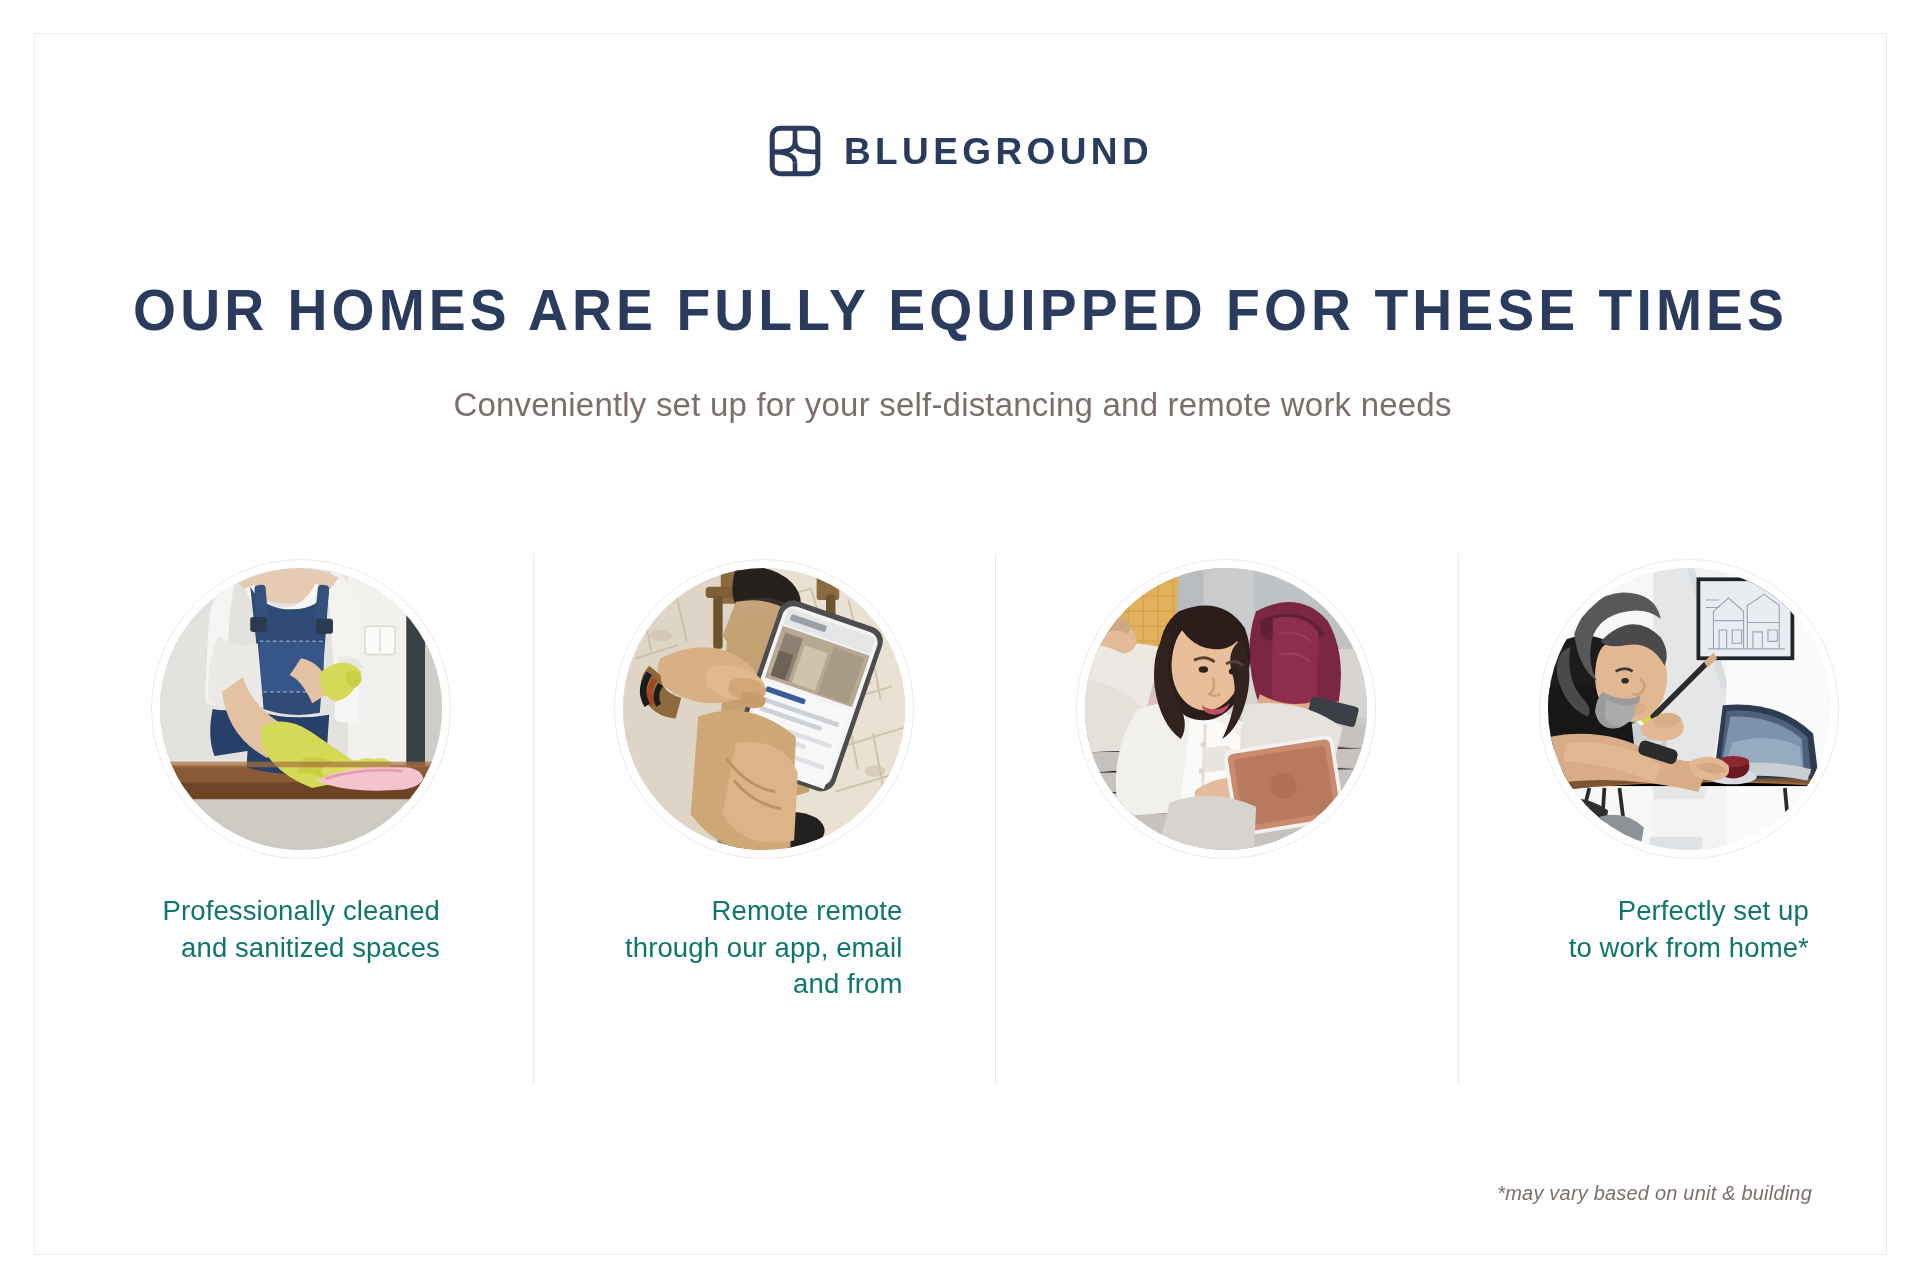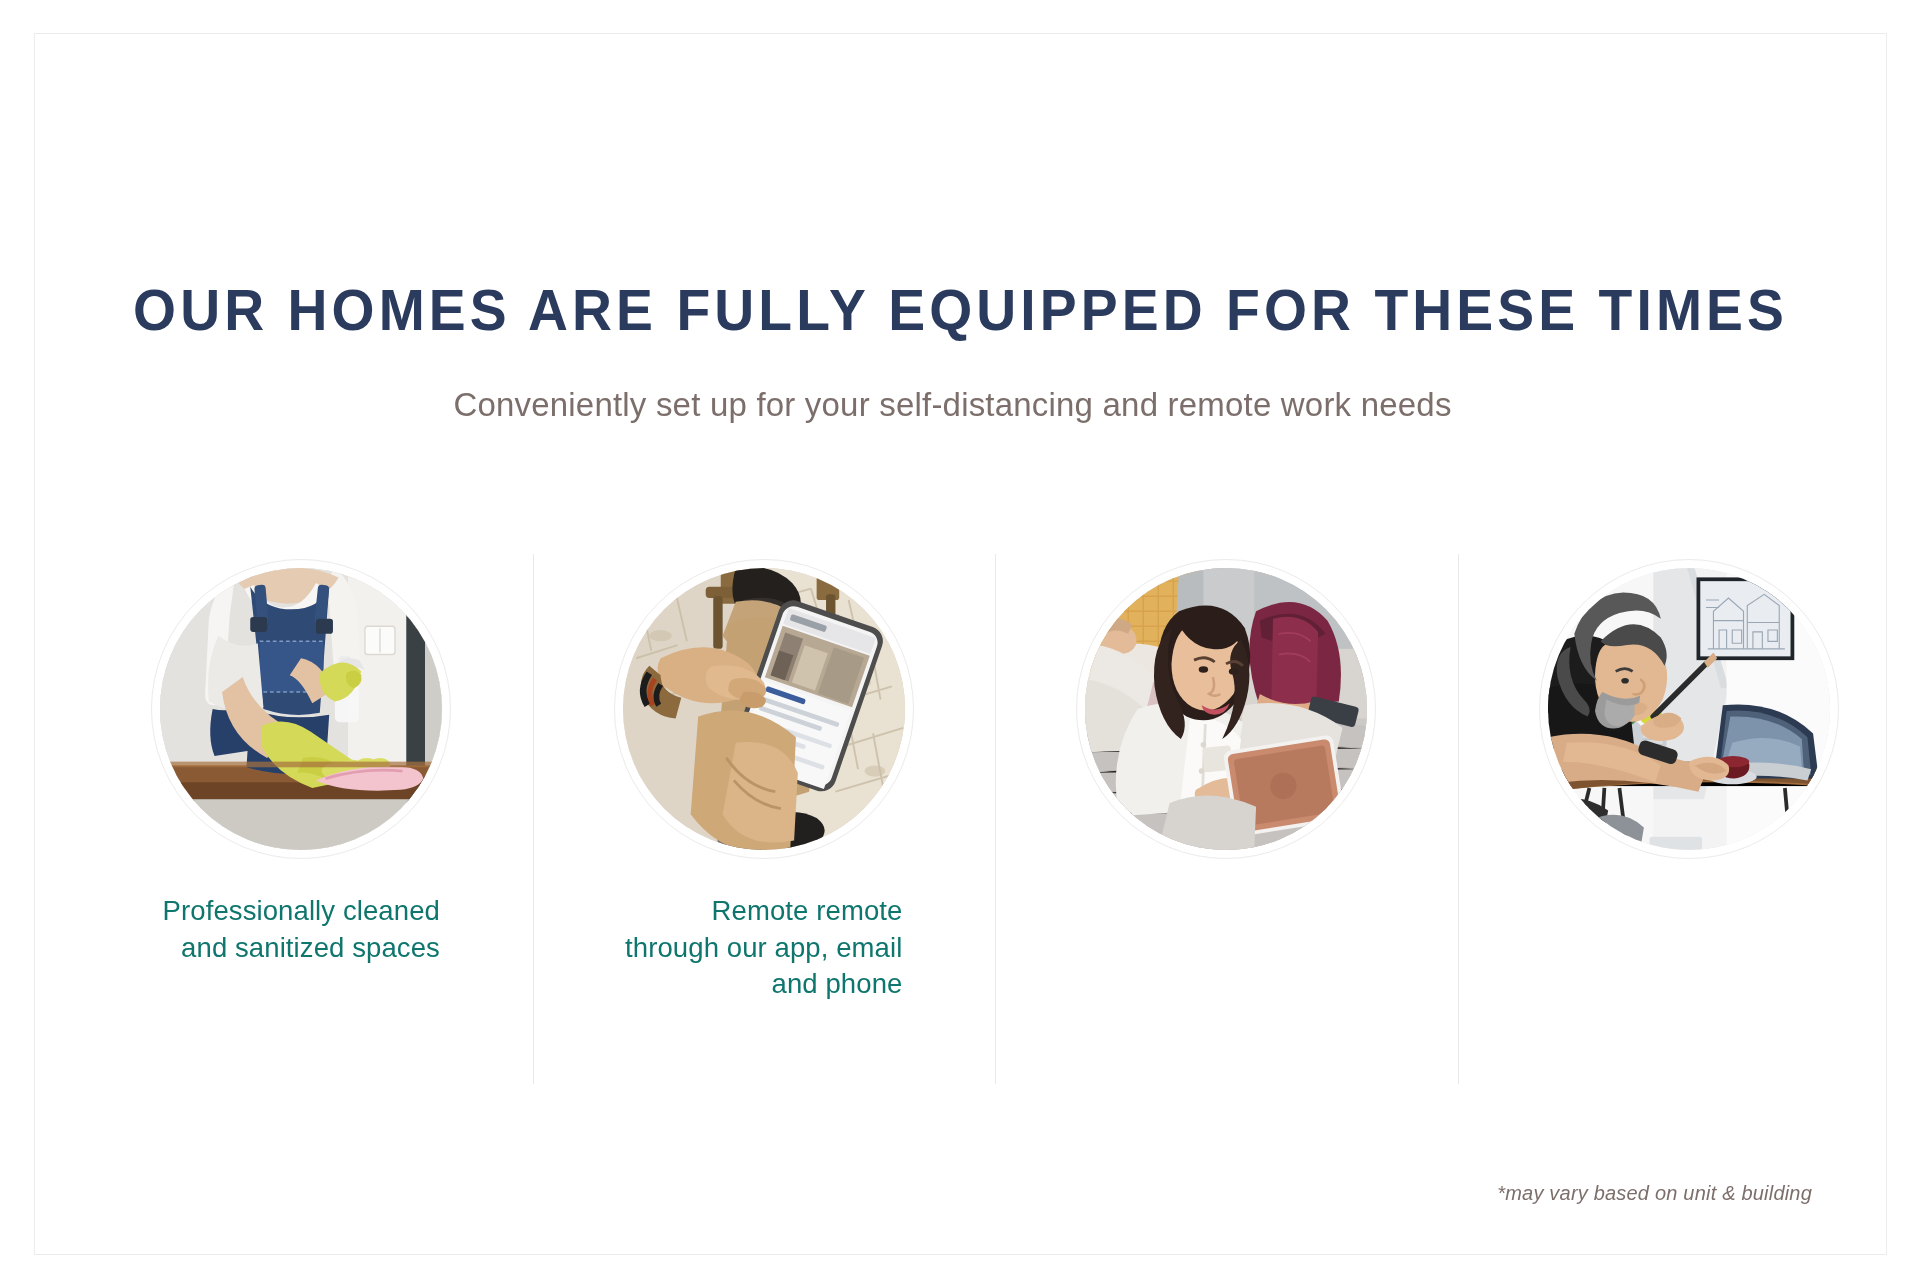--- a/index.html
+++ b/index.html
@@ -133,20 +133,40 @@
     white-space:nowrap;
     text-align:center;
   }
 </style>
 </head>
 <body>
 
 <div class="page">
   <div class="frame">
 
+    <div class="logo-row">
+      <span class="logo-mark-wrap">
+        <svg class="logo-mark" viewBox="0 0 64 64" aria-hidden="true">
+          <defs>
+            <clipPath id="sq">
+              <rect x="5" y="5" width="54" height="54" rx="9" ry="9"></rect>
+            </clipPath>
+          </defs>
+          <rect x="5" y="5" width="54" height="54" rx="9" ry="9" fill="none" stroke="#2a3b5e" stroke-width="6"></rect>
+          <g clip-path="url(#sq)" fill="none" stroke="#2a3b5e" stroke-width="5.5">
+            <path d="M32 5 L32 20"></path>
+            <path d="M32 20 C32 33, 45 33, 59 33"></path>
+            <path d="M32 20 C32 33, 19 33, 5 33"></path>
+            <path d="M32 59 L32 46"></path>
+            <path d="M32 46 C32 37, 20 33, 5 33"></path>
+          </g>
+        </svg>
+      </span>
+      <span class="logo-word">BLUEGROUND</span>
+    </div>
 
     <h1 class="headline">OUR HOMES ARE FULLY EQUIPPED FOR THESE TIMES</h1>
     <p class="subtitle">Conveniently set up for your self-distancing and remote work needs</p>
 
     <div class="cards">
 
       <div class="card">
         <div class="photo-wrap">
           <div class="photo">
             <svg viewBox="0 0 300 300" preserveAspectRatio="xMidYMid slice" aria-hidden="true">
@@ -267,21 +287,21 @@
               <path d="M80 158 q56 -20 104 22 l-6 118 q-66 18 -106 -36 z" fill="#cfa878"></path>
               <path d="M120 186 q50 -6 66 32 l-4 72 q-54 10 -76 -28 z" fill="#dbb488"></path>
               <path d="M110 202 q20 30 52 36" stroke="#bb9466" stroke-width="3" fill="none"></path>
               <path d="M118 226 q22 26 50 30" stroke="#bb9466" stroke-width="3" fill="none"></path>
             </svg>
           </div>
         </div>
         <div class="caption">
           <span>Remote remote</span><br>
           <span>through our app, email</span><br>
-          <span>and phone</span>
+          <span>and from</span>
         </div>
       </div>
 
       <div class="card">
         <div class="photo-wrap">
           <div class="photo">
             <svg viewBox="0 0 300 300" preserveAspectRatio="xMidYMid slice" aria-hidden="true">
               <rect width="300" height="300" fill="#cfcdca"></rect>
               <rect x="0" y="0" width="120" height="110" fill="#e2b15c"></rect>
               <g stroke="#d7a24c" stroke-width="1.5">
@@ -417,20 +437,24 @@
               </g>
               <path d="M166 100 l10 -10 l4 6 l-10 10 z" fill="#d9ae86"></path>
               <path d="M102 166 q22 -18 40 -4 q8 12 -8 20 q-24 6 -34 -6 q-4 -8 2 -10 z" fill="#e2b892"></path>
               <path d="M112 160 q18 -12 30 0 q-4 10 -18 10 q-14 0 -12 -10 z" fill="#d9ae86"></path>
               <path d="M0 252 q34 -16 64 6 l-8 42 l-56 0 z" fill="#2e2e2e"></path>
               <path d="M46 268 q32 -14 56 8 l-4 24 l-58 0 z" fill="#8d9298"></path>
               <rect x="108" y="286" width="56" height="14" rx="3" fill="#dfe2e5"></rect>
             </svg>
           </div>
         </div>
+        <div class="caption">
+          <span>Perfectly set up</span><br>
+          <span>to work from home*</span>
+        </div>
       </div>
 
     </div>
 
     <div class="footnote">*may vary based on unit &amp; building</div>
 
   </div>
 </div>
 
 </body></html>

